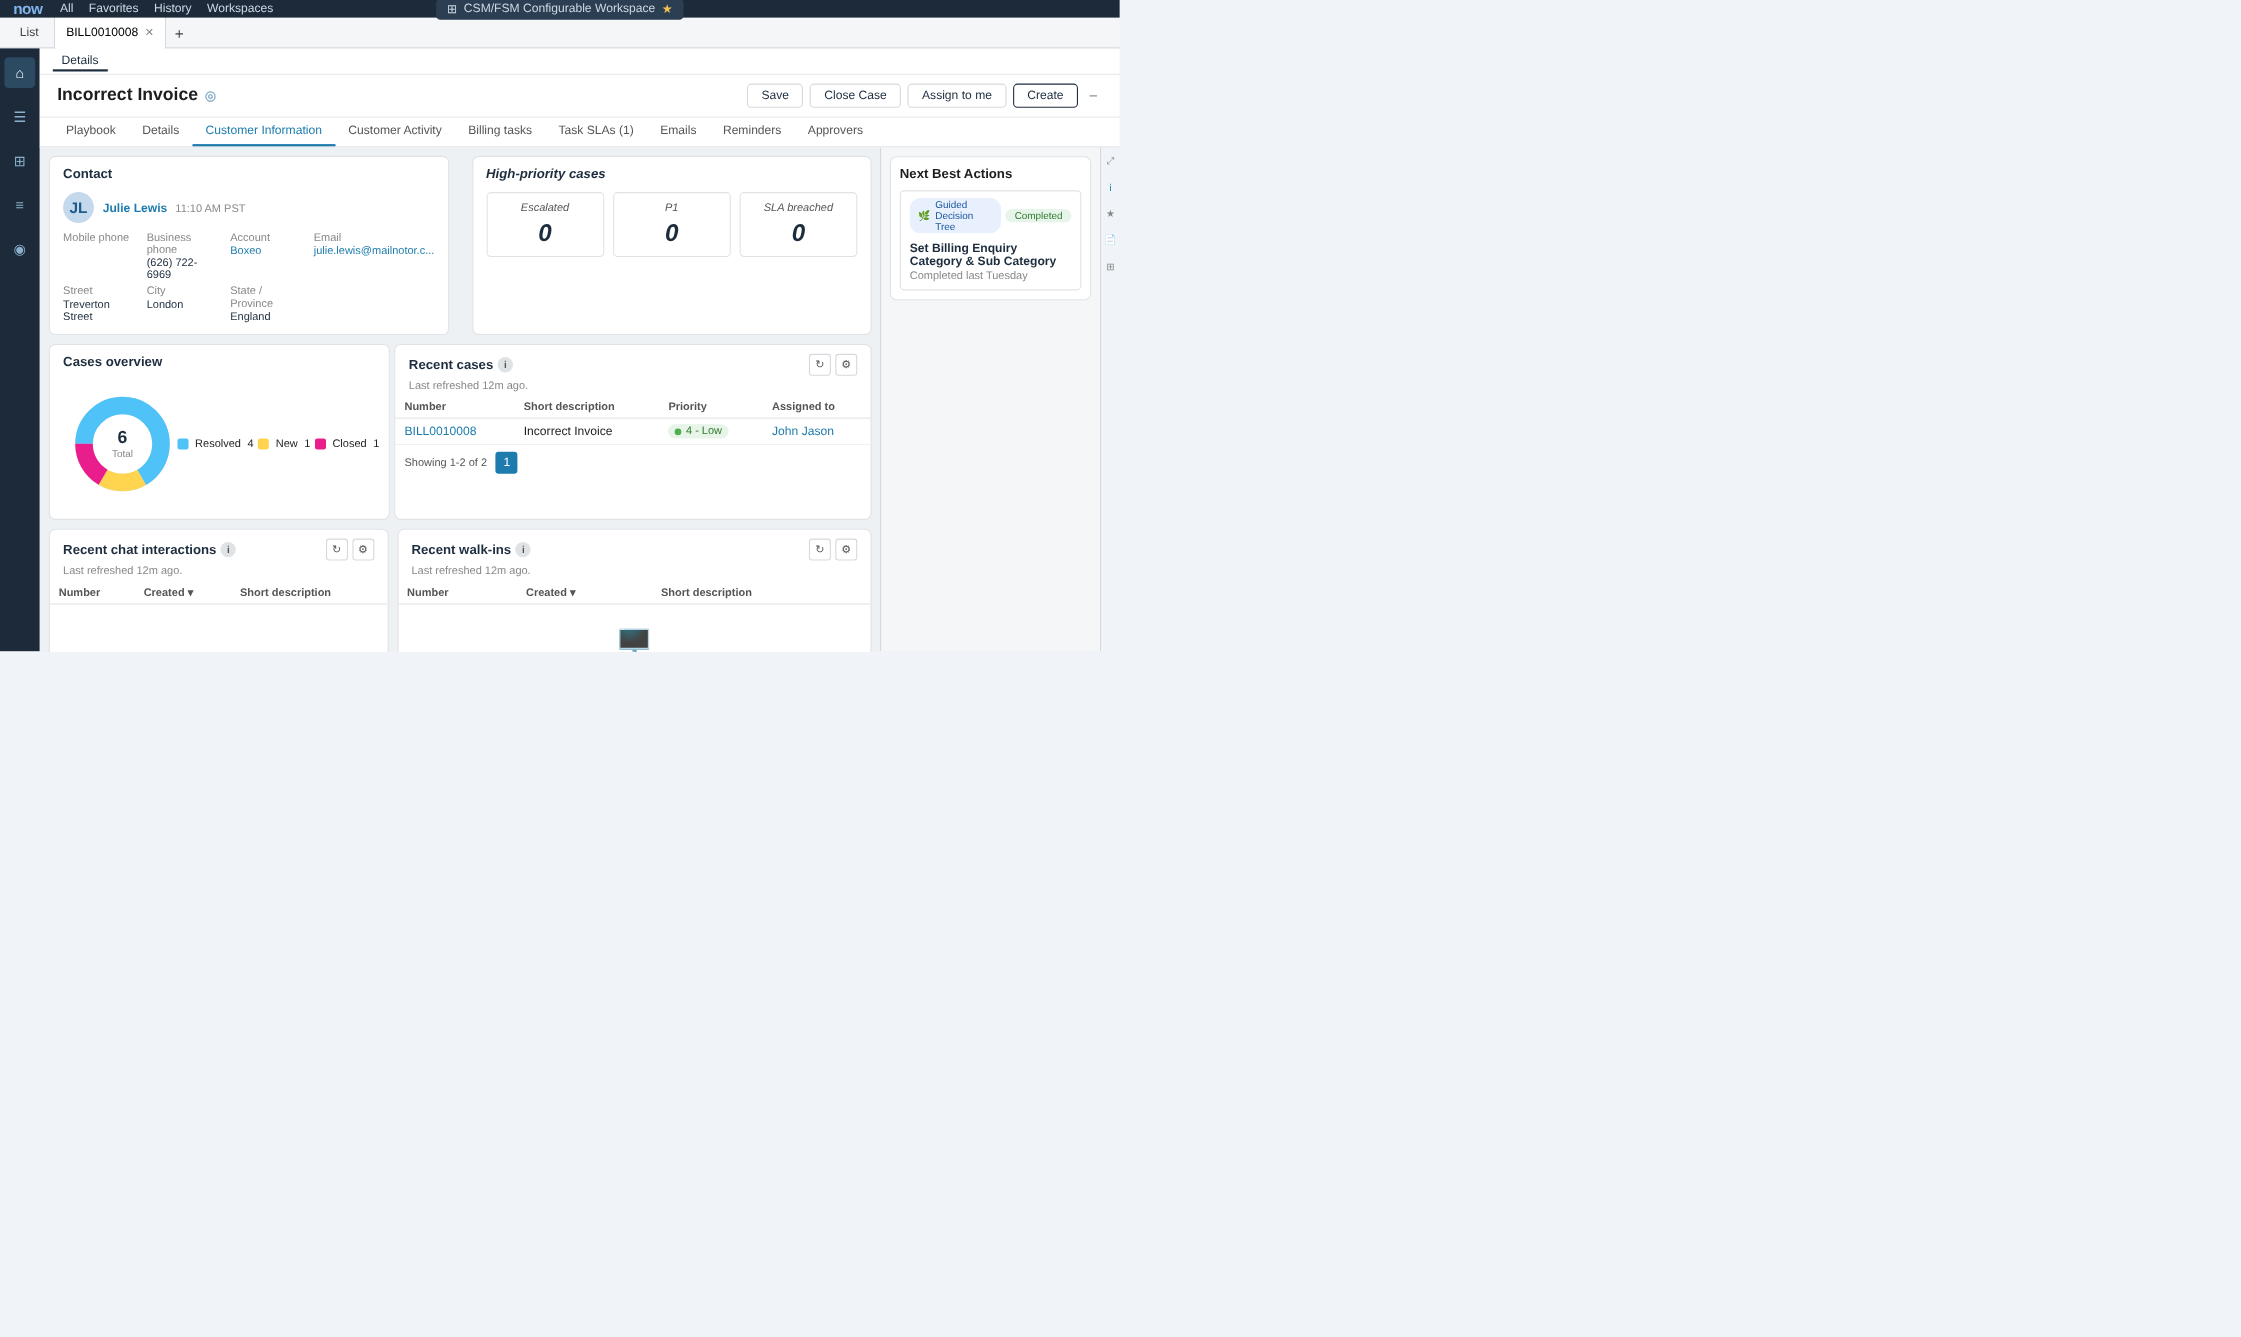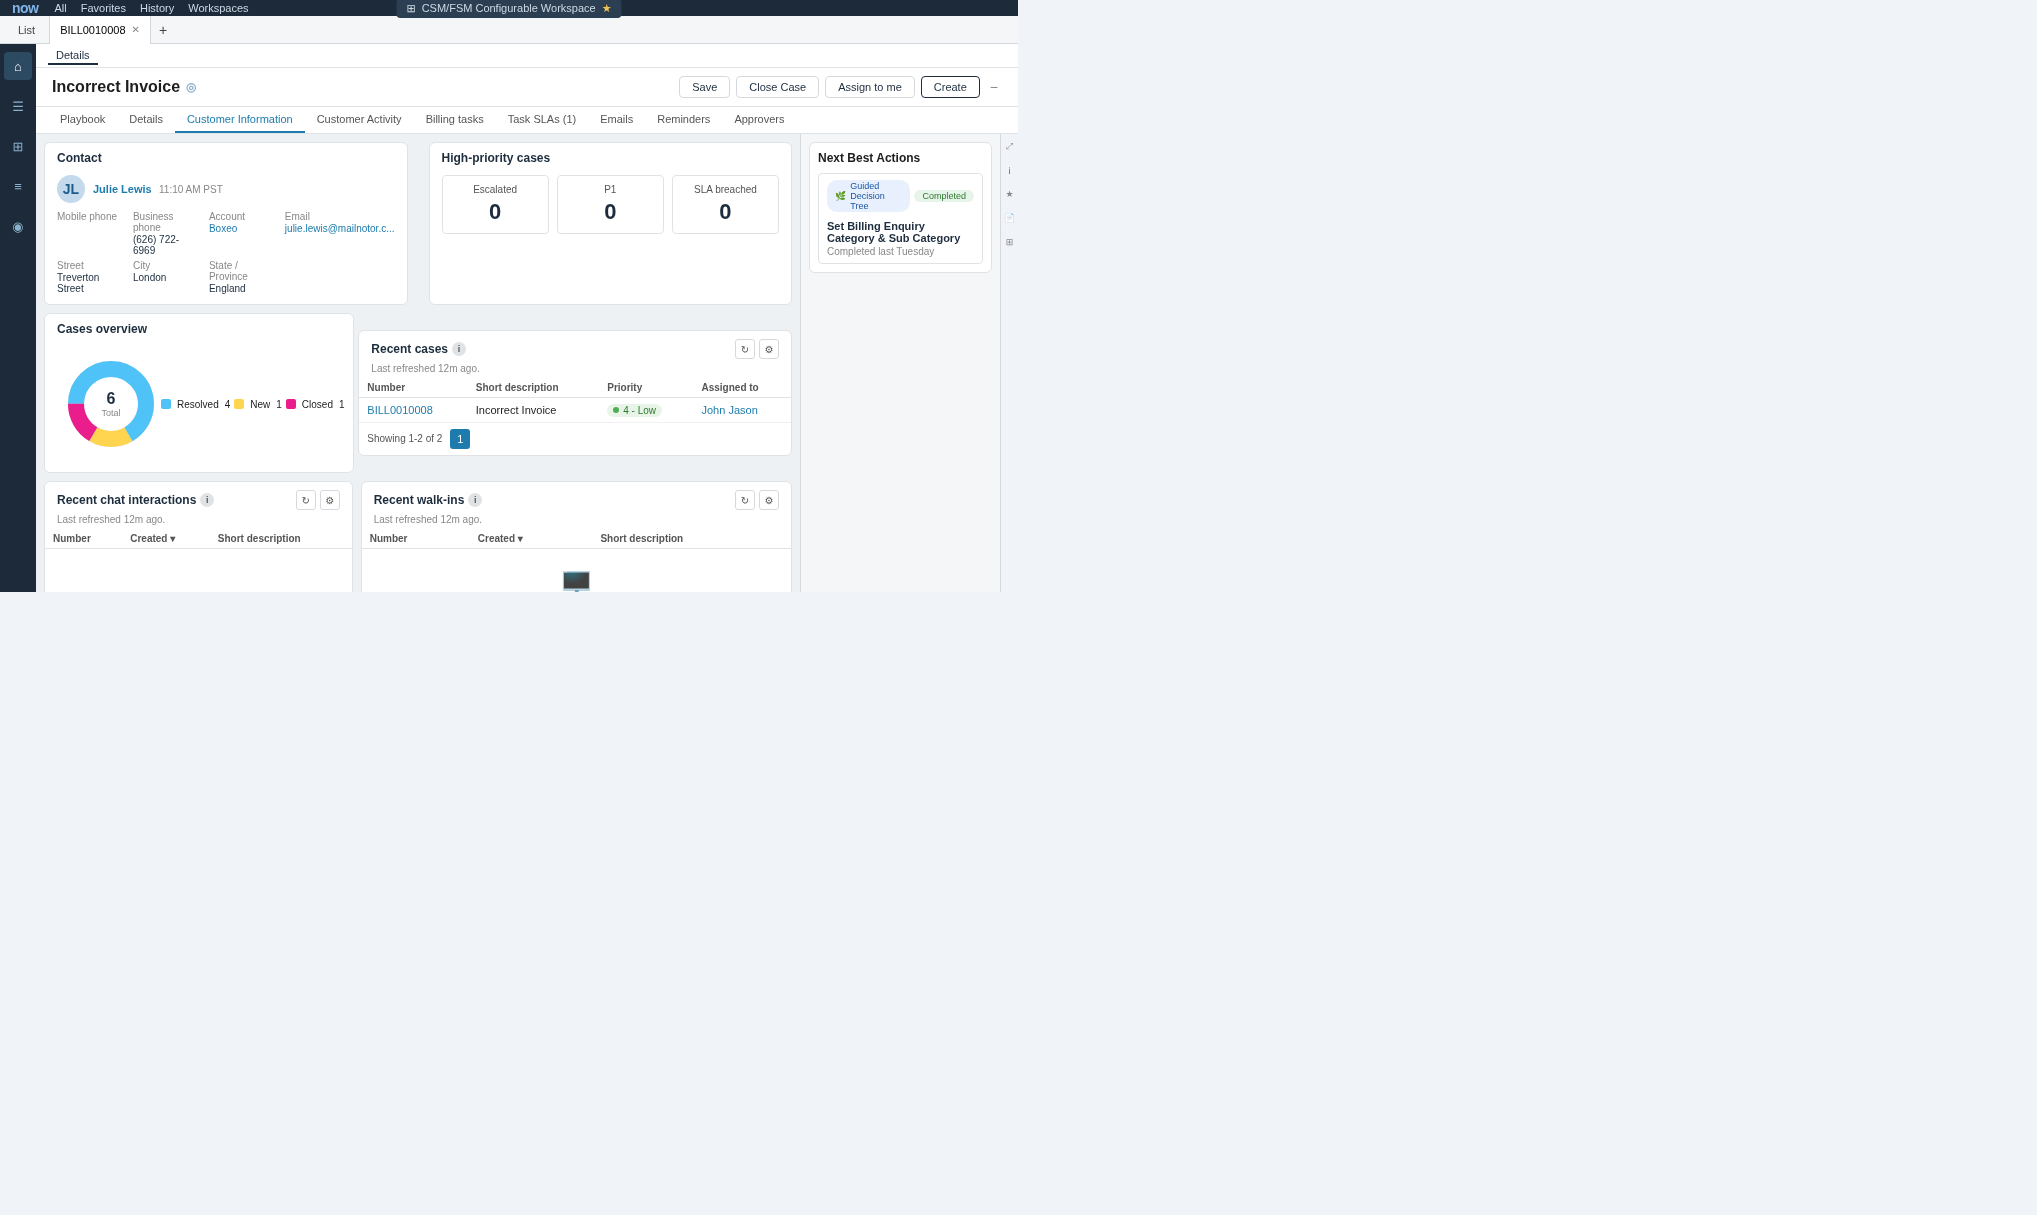--- a/index.html
+++ b/index.html
@@ -651,42 +651,42 @@
                 </div>
                 <div>
                   <div class="field-label">State / Province</div>
                   <div class="field-value">England</div>
                 </div>
                 <div></div>
               </div>
             </div>
           </div>
 
-          <div class="card" style="flex:1;">
+          <div class="card" style="flex:1;font-style:italic;">
             <div class="card-header">High-priority cases</div>
             <div class="card-body">
               <div class="high-priority-row">
                 <div class="priority-box">
                   <div class="label">Escalated</div>
                   <div class="count">0</div>
                 </div>
                 <div class="priority-box">
                   <div class="label">P1</div>
                   <div class="count">0</div>
                 </div>
                 <div class="priority-box">
                   <div class="label">SLA breached</div>
                   <div class="count">0</div>
                 </div>
               </div>
             </div>
           </div>
         </div>
 
-        <div style="display:flex;gap:4px;align-items:center;">
+        <div style="display:flex;gap:4px;">
 
           <div class="card" style="flex:1;">
             <div class="card-header">Cases overview</div>
             <div class="card-body">
               <div class="cases-overview-body">
                 <div class="donut-container">
                   <svg width="100" height="100" viewBox="0 0 100 100">
 
                     <circle cx="50" cy="50" r="35" fill="none" stroke="#e0e3e6" stroke-width="16"></circle>
 

